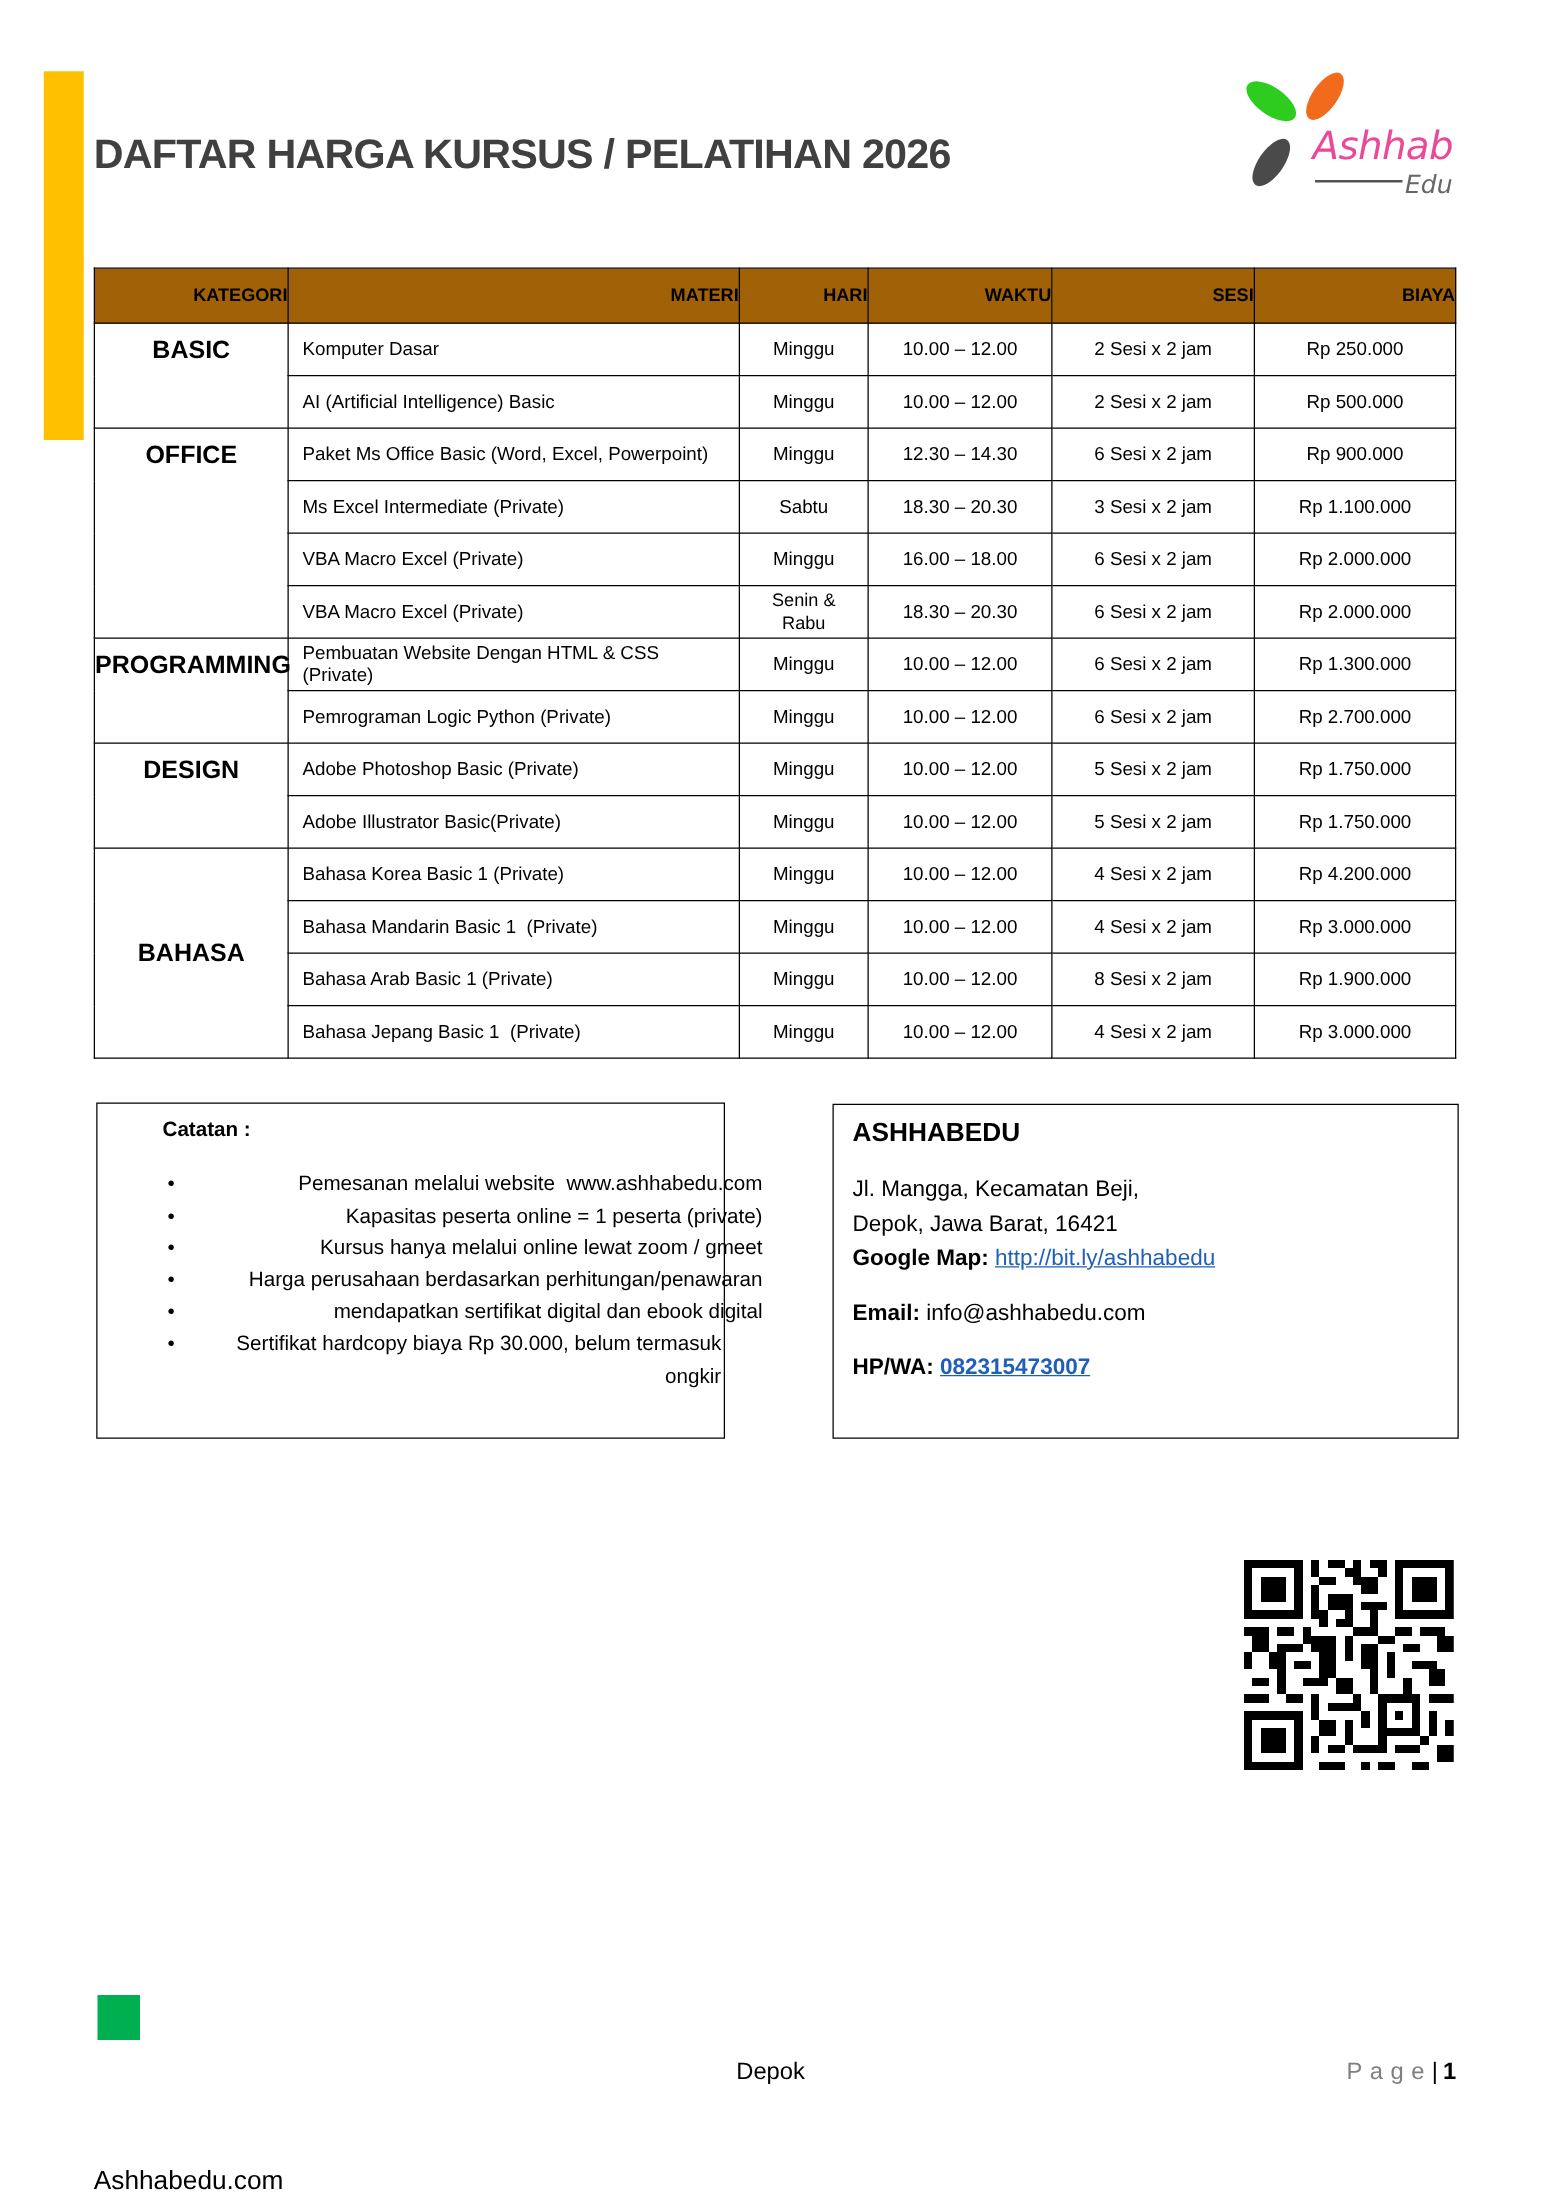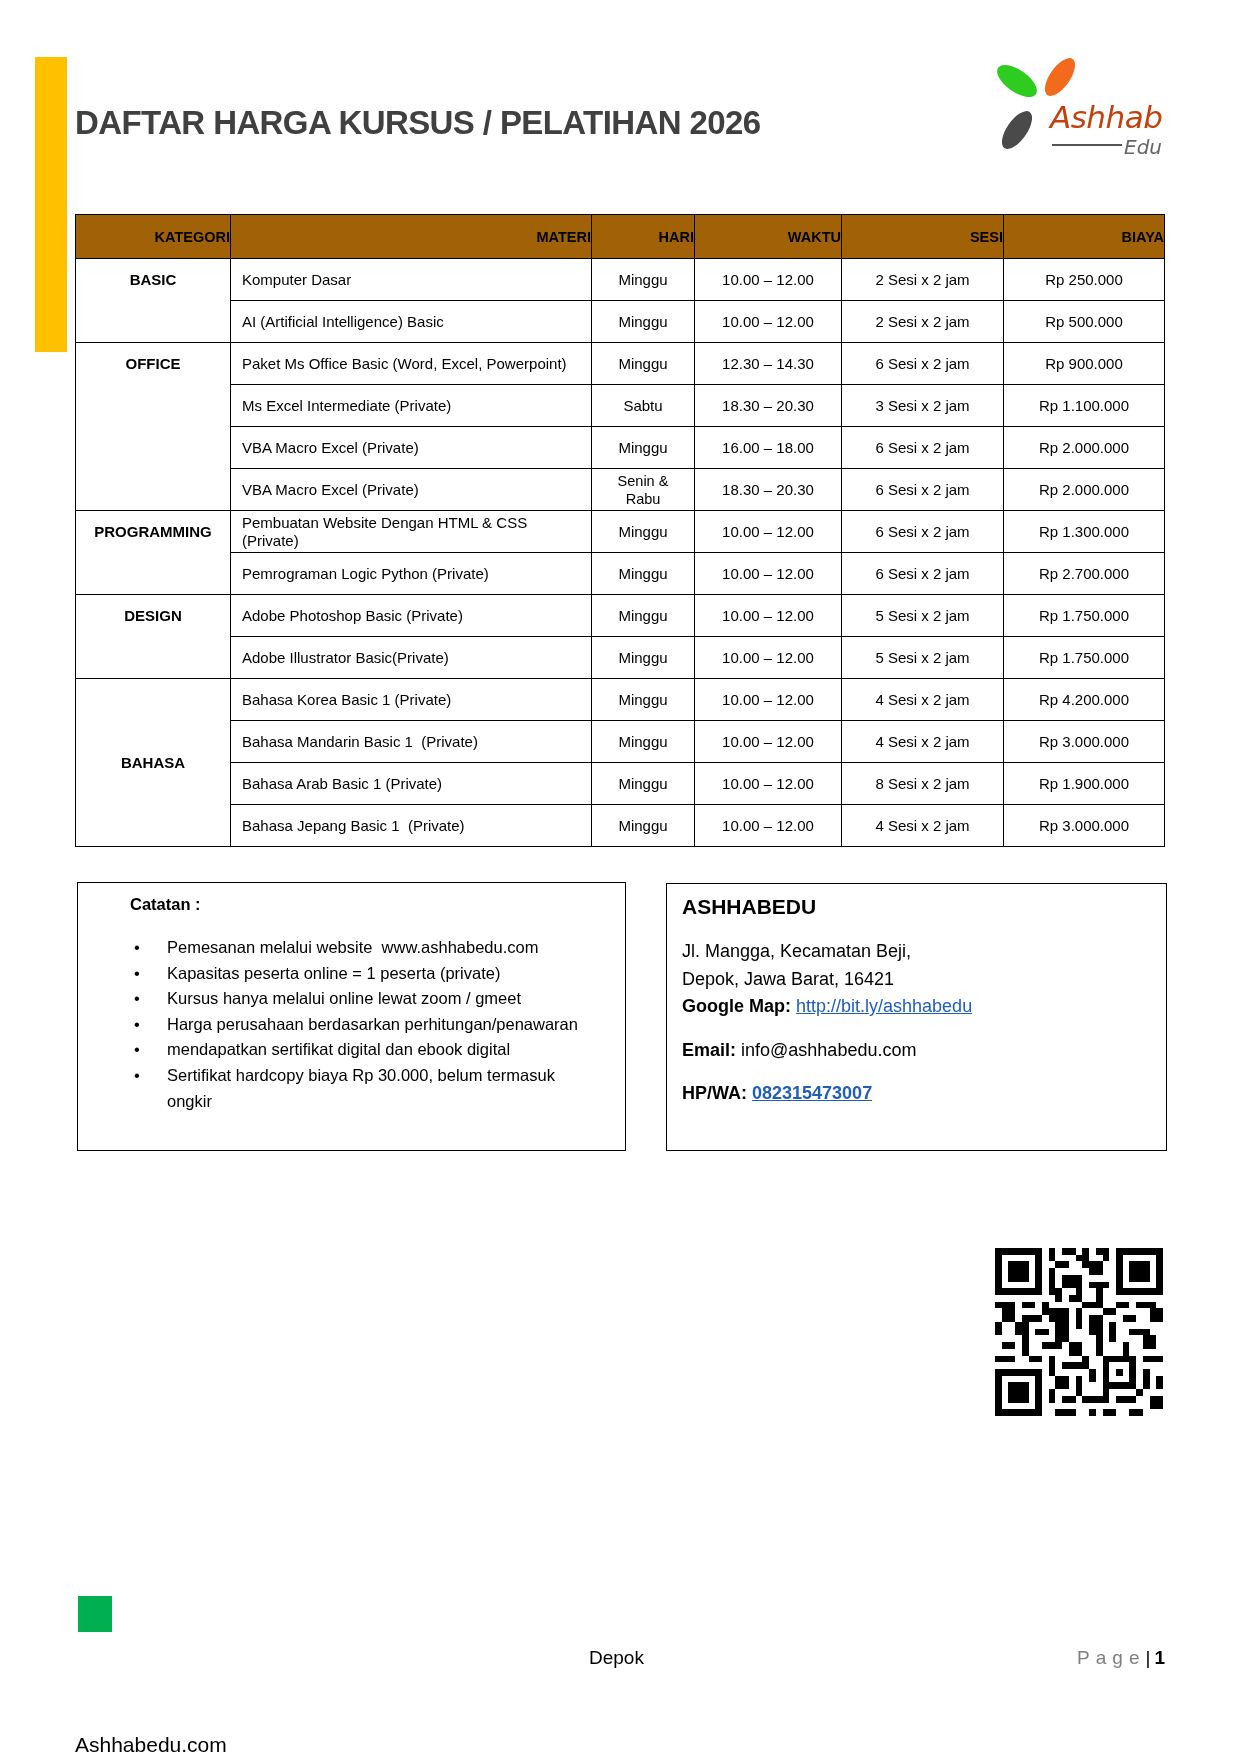--- a/index.html
+++ b/index.html
@@ -3,38 +3,38 @@
 <meta charset="utf-8">
 <style>
   html, body { margin:0; padding:0; background:#ffffff; }
   body { width:1239px; height:1754px; position:relative; overflow:hidden;
          font-family:"Liberation Sans", "DejaVu Sans", sans-serif; color:#000; }
   .abs { position:absolute; }
   .yellow-bar { left:35px; top:57px; width:32px; height:295px; background:#FFC000; }
   .title { left:75px; top:104px; font-size:33px; font-weight:bold; color:#404040;
            letter-spacing:-0.6px; white-space:nowrap; font-family:"Liberation Sans", sans-serif; }
   .logo { left:990px; top:55px; width:200px; height:120px; }
-  .logo-text { position:absolute; left:60px; top:44px; font-size:31px; color:#c2410c;
+  .logo-text { position:absolute; left:60px; top:44px; font-size:31px; color:#ec4899;
                font-family:"DejaVu Sans", sans-serif; font-style:italic; letter-spacing:-0.5px; }
   .logo-line { position:absolute; left:62px; top:89px; width:70px; height:2px; background:#555; }
   .logo-sub { position:absolute; left:134px; top:80px; font-size:20px; color:#666;
               font-family:"DejaVu Sans", sans-serif; font-style:italic; }
 
   table.price { position:absolute; left:75px; top:214px; width:1089px; border-collapse:collapse;
                 table-layout:fixed; font-size:15px; }
   table.price th, table.price td { border:1.3px solid #000; padding:0; }
   table.price th { background:#a16207; height:43px; font-weight:bold; font-size:14.5px; text-align:right; }
   table.price td { height:41px; text-align:center; vertical-align:middle; line-height:18px; }
   table.price td.materi { text-align:left; padding-left:11px; padding-right:0;margin-top:14px; }
-  table.price td.kat { font-weight:bold; vertical-align:top; padding-top:12px; font-size:15px; }
+  table.price td.kat { font-weight:bold; vertical-align:top; padding-top:12px; font-size:20px; }
   table.price td.kat.mid { vertical-align:middle; padding-top:0; }
   table.price td.kat.prog { vertical-align:top; }
   table.price td.hari2 { font-size:14.5px; line-height:18px; }
 
-  .notes-box { left:77px; top:882px; width:549px; height:269px; border:1.6px solid #000; box-sizing:border-box; }
+  .notes-box { left:77px; top:882px; width:503px; height:269px; border:1.6px solid #000; box-sizing:border-box;text-align:right; }
   .notes-title { position:absolute; left:52px; top:12px; font-size:16.5px; font-weight:bold; }
   .notes-list { position:absolute; left:52px; top:52px; margin:0; padding:0; list-style:none; width:480px; }
   .notes-list li { position:relative; padding-left:37px; font-size:16.5px; line-height:25.6px; }
   .notes-list li .bullet { position:absolute; left:4px; top:0; }
 
   .contact-box { left:666px; top:883px; width:501px; height:268px; border:1.6px solid #000; box-sizing:border-box; }
   .contact-inner { position:absolute; left:15px; top:10px; width:470px; font-size:18px; }
   .org-name { font-size:21px; font-weight:bold; margin-bottom:18px; line-height:26px; }
   .c-line { line-height:27.5px; font-size:18px; white-space:nowrap; }
   .c-label { font-weight:bold; }

